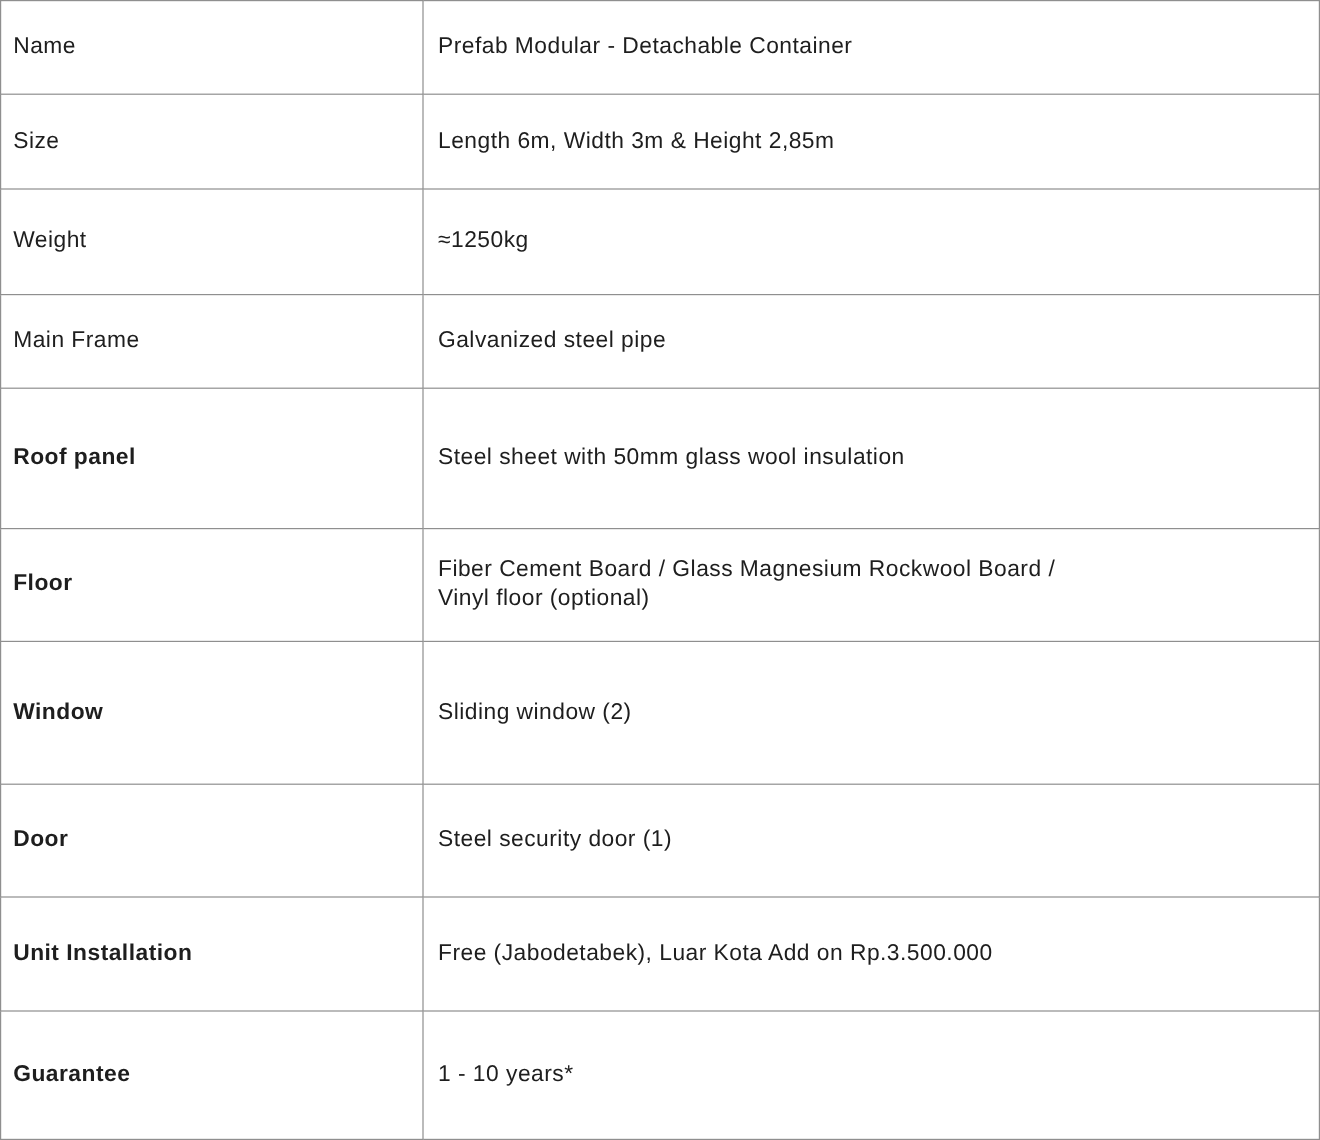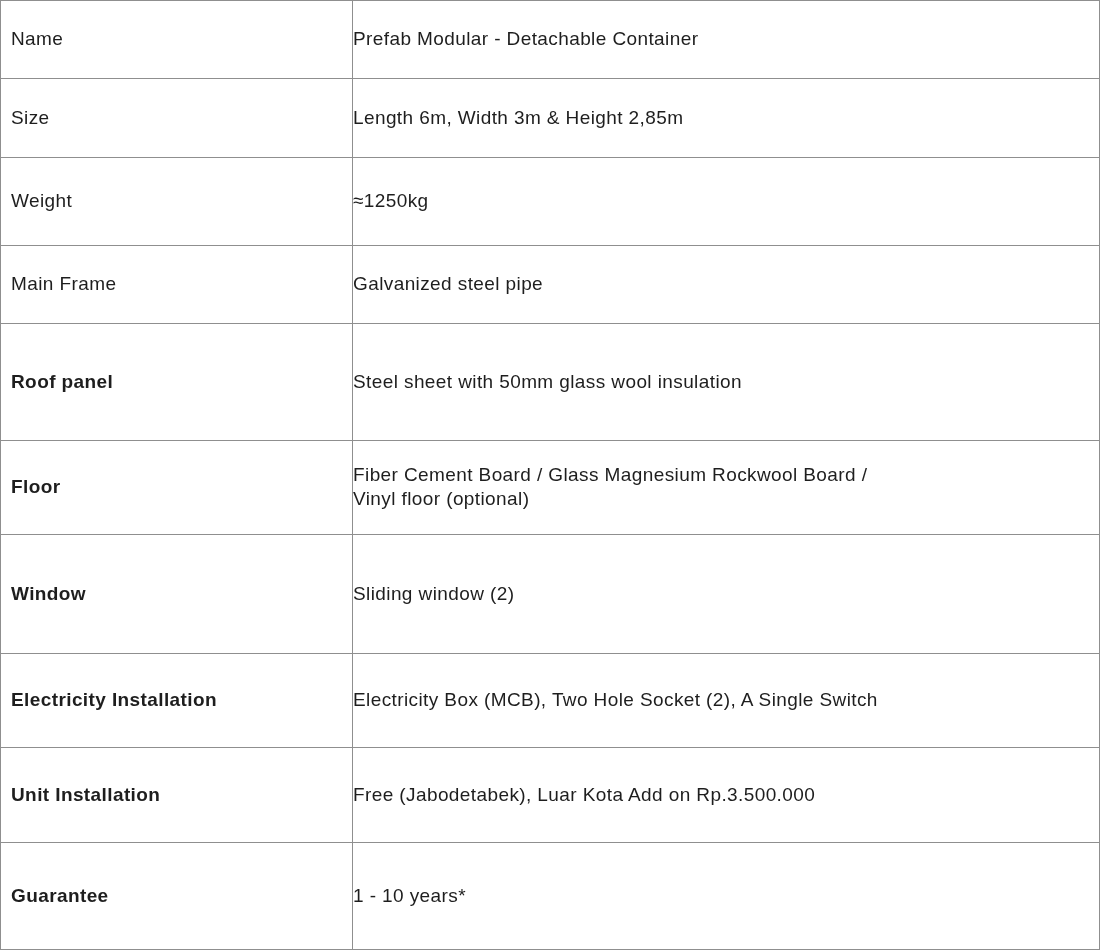--- a/index.html
+++ b/index.html
@@ -32,21 +32,21 @@
   .spec-table td.label-cell{
     width:352px;
     padding-left:10px;
     padding-right:6px;
     font-weight:500;
   }
   .spec-table tr.bold-label td.label-cell{
     font-weight:700;
   }
   .spec-table td.value-cell{
-    padding-left:0;
+    padding-left:12px;
     padding-right:8px;
     white-space:pre-line;
     font-weight:400;
   }
   
   .spec-table tr:nth-child(1){height:66px;}
   .spec-table tr:nth-child(2){height:66px;}
   .spec-table tr:nth-child(3){height:74px;margin-left:46px;}
   .spec-table tr:nth-child(4){height:66px;}
   .spec-table tr:nth-child(5){height:98px;}
@@ -86,22 +86,22 @@
     <tr class="bold-label">
       <td class="label-cell">Floor</td>
       <td class="value-cell">Fiber Cement Board / Glass Magnesium Rockwool Board /
 Vinyl floor (optional)</td>
     </tr>
     <tr class="bold-label">
       <td class="label-cell">Window</td>
       <td class="value-cell">Sliding window (2)</td>
     </tr>
     <tr class="bold-label">
-      <td class="label-cell">Electricity Installation</td>
-      <td class="value-cell">Electricity Box (MCB), Two Hole Socket (2), A Single Switch</td>
+      <td class="label-cell">Door</td>
+      <td class="value-cell">Steel security door (1)</td>
     </tr>
     <tr class="bold-label">
       <td class="label-cell">Unit Installation</td>
       <td class="value-cell">Free (Jabodetabek), Luar Kota Add on Rp.3.500.000</td>
     </tr>
     <tr class="bold-label">
       <td class="label-cell">Guarantee</td>
       <td class="value-cell">1 - 10 years*</td>
     </tr>
   </tbody>

